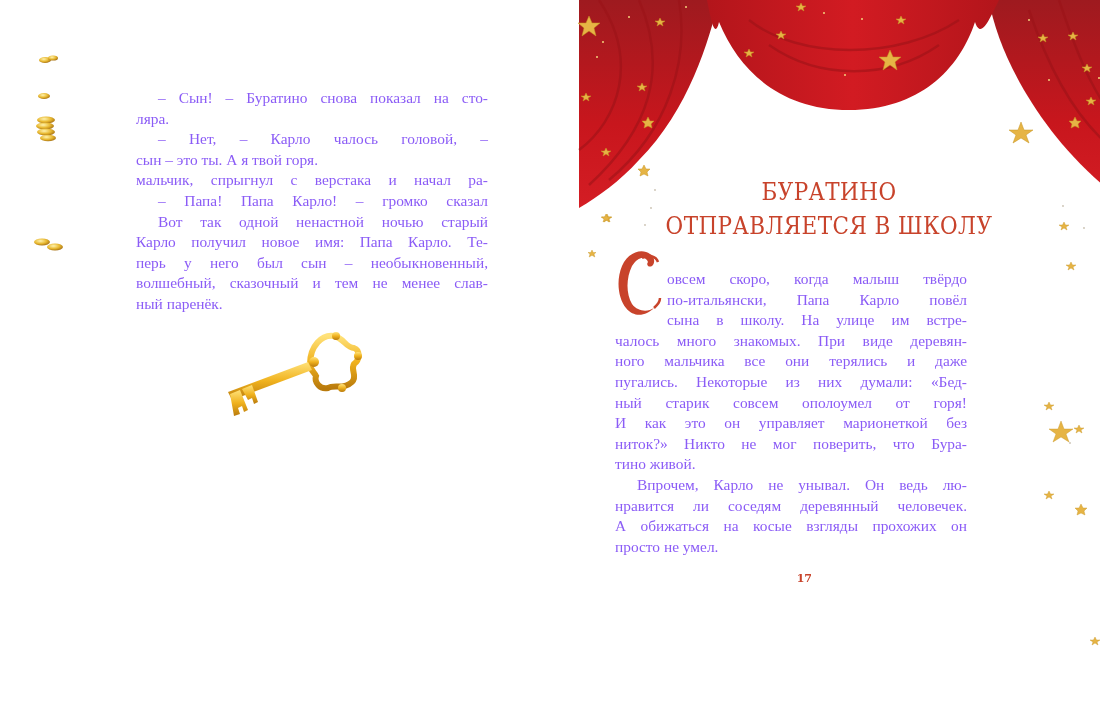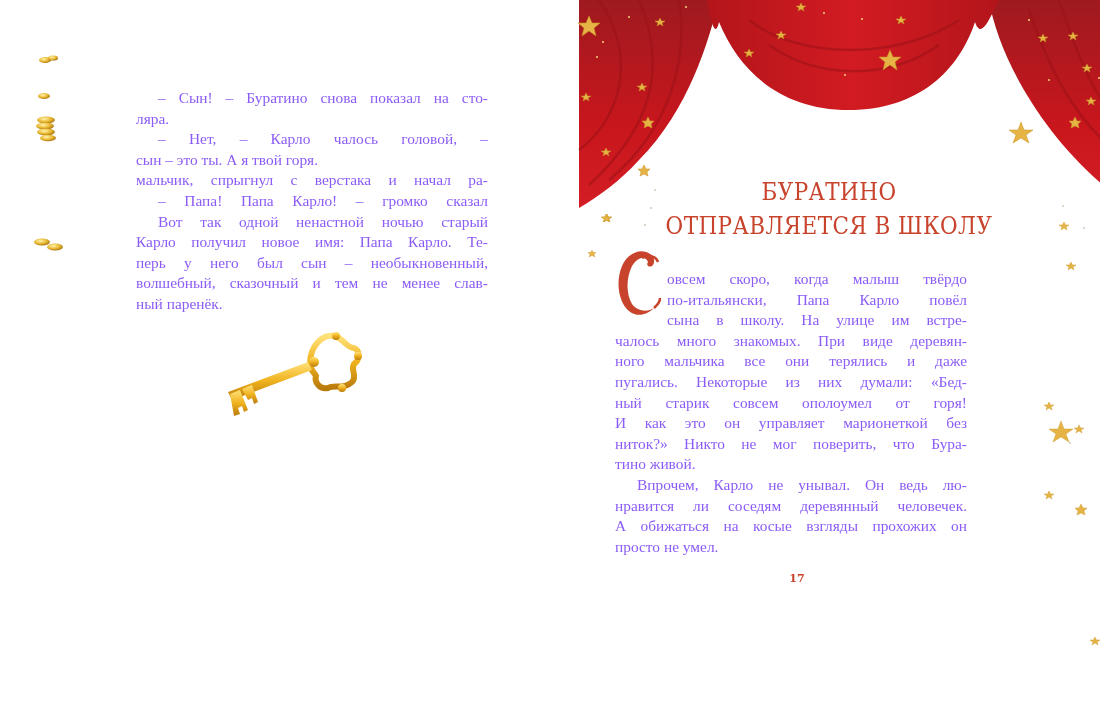--- a/index.html
+++ b/index.html
@@ -19,21 +19,21 @@
   .left-text { left:136px; top:88px; width:352px; }
   .right-text { left:615px; top:249px; width:352px;margin-top:20px; }
   .right-text .dropline { padding-left:52px; }
 
   .dropcap { position:absolute; left:612px; top:246px; width:50px; height:76px; }
 
   .chapter-title { position:absolute; left:600px; top:158px; width:400px; text-align:center;
                    font-family:"DejaVu Serif", serif; color:#c8432b; font-size:25px; line-height:34px;
                    letter-spacing:0.5px; font-weight:normal; transform:scaleX(0.86); }
 
-  .page-number { position:absolute; left:782px; top:572px; width:30px; text-align:center;
+  .page-number { position:absolute; left:782px; top:572px; width:30px; text-align:right;
                  font-family:"DejaVu Serif", serif; font-weight:bold; font-size:11px; color:#c8432b; }
 
   svg.abs { position:absolute; overflow:visible; }
 </style>
 </head>
 <body>
 
 <div class="page page-left">
 
   <svg class="abs" style="left:28px;top:48px;" width="50" height="210" viewBox="0 0 50 210">

